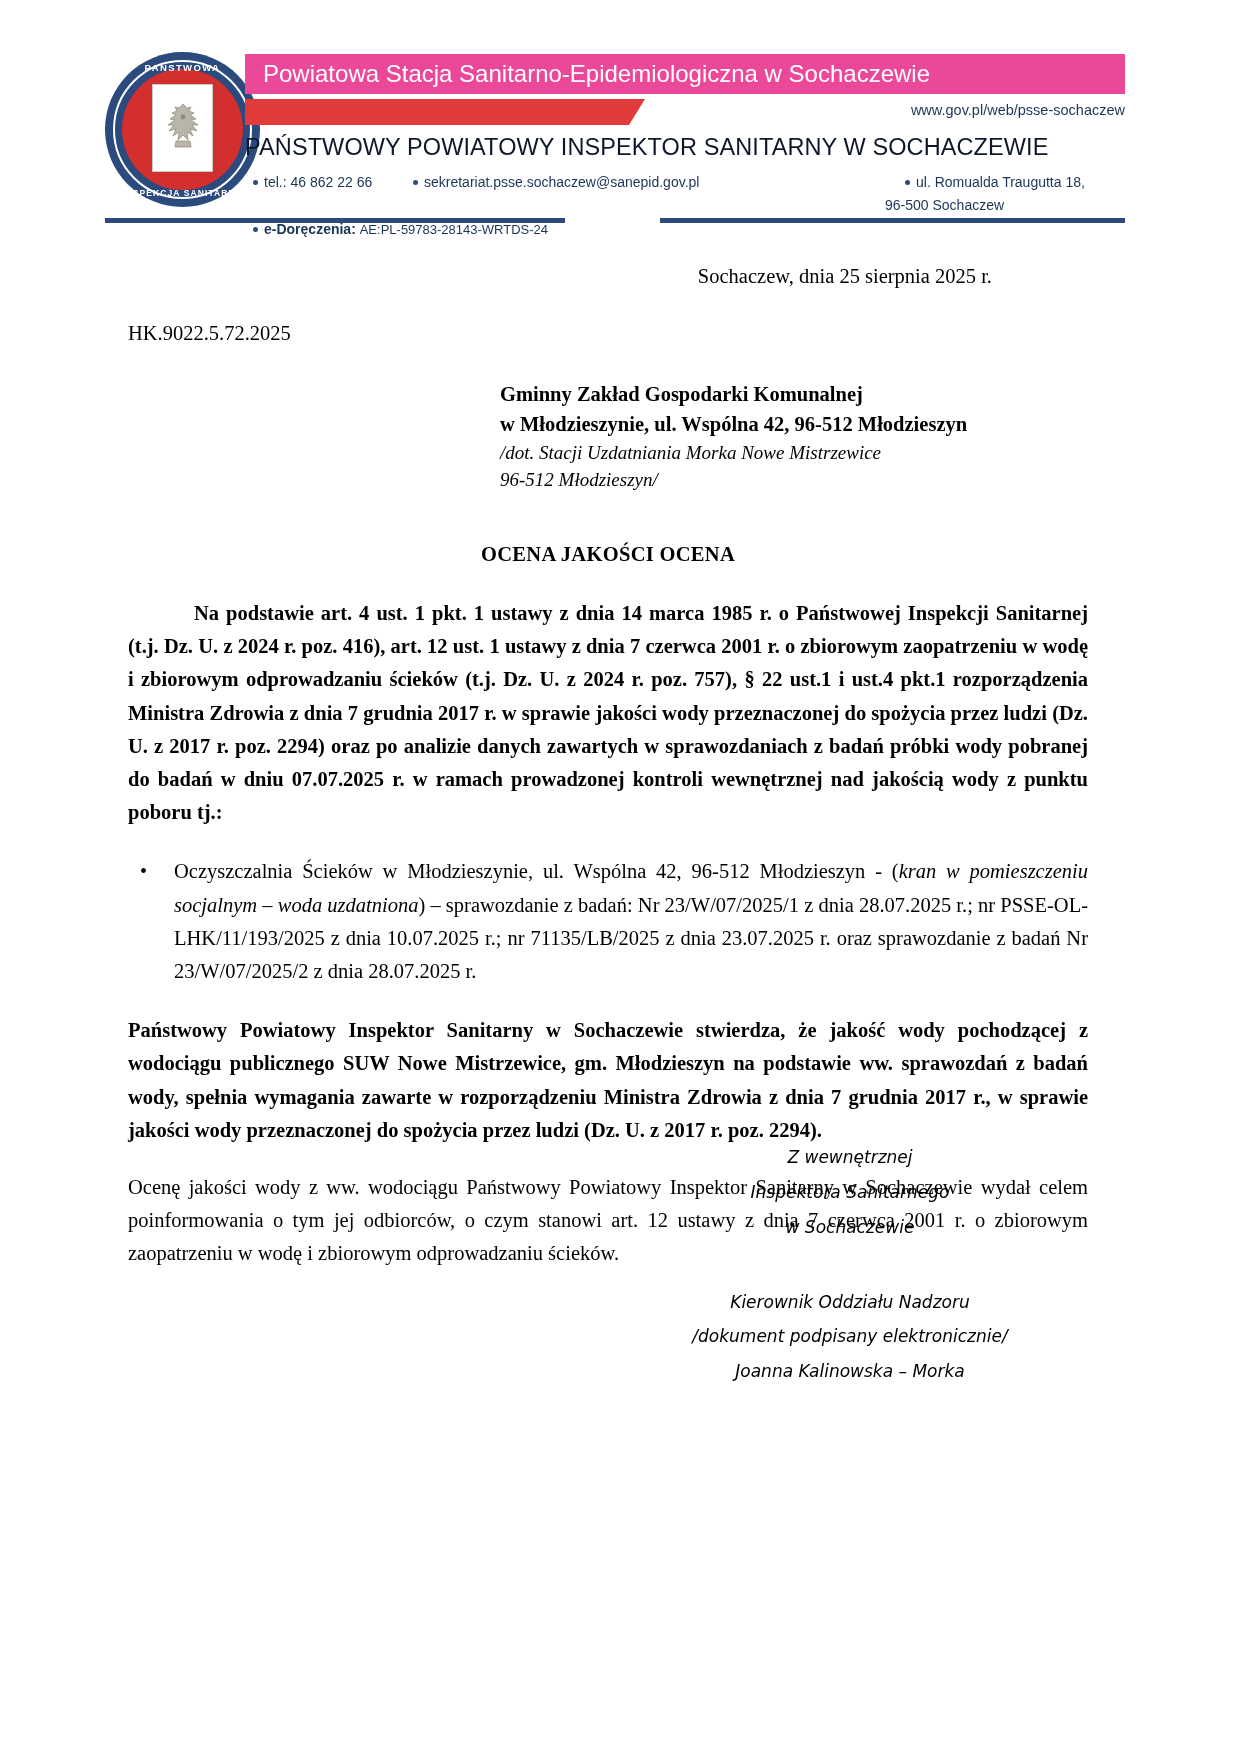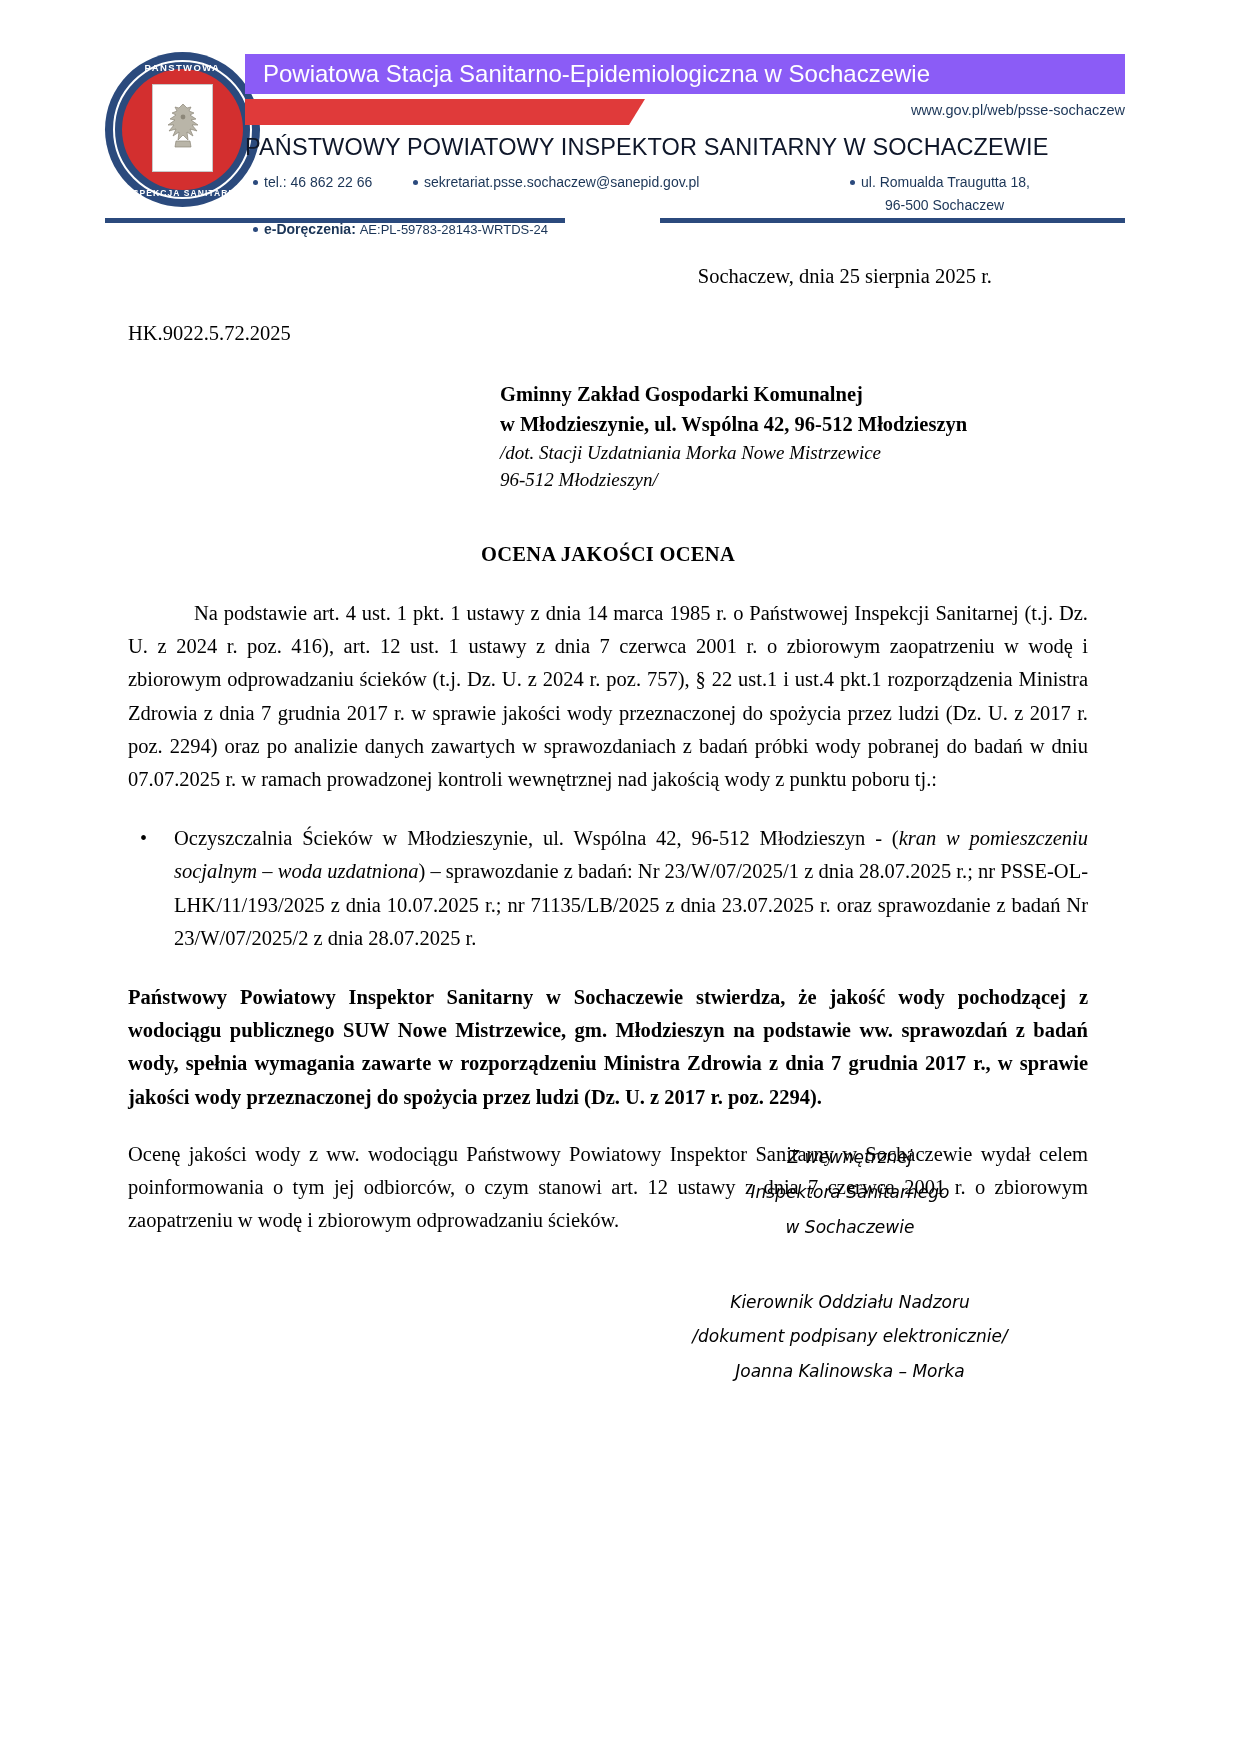--- a/index.html
+++ b/index.html
@@ -86,21 +86,21 @@
   }
   .emblem-text-top { top: 10px; }
   .emblem-text-bottom { bottom: 9px; font-size: 8.5px; letter-spacing: 1.1px; }
 
   .lh-bluebar {
     position: absolute;
     left: 140px;
     top: 8px;
     width: 880px;
     height: 40px;
-    background: #8b5cf6;
+    background: #ec4899;
   }
   .lh-bluebar-text {
     position: absolute;
     left: 18px;
     top: 50%;
     transform: translateY(-50%);
     color: #ffffff;
     font-family: "Liberation Sans", sans-serif;
     font-size: 24px;
     font-weight: 400;
@@ -155,21 +155,21 @@
     display: inline-block;
     width: 5px;
     height: 5px;
     border-radius: 50%;
     background: #2b4a7d;
     vertical-align: 2px;
     margin-right: 6px;
   }
   .ci-tel { left: 0px; }
   .ci-mail { left: 160px; }
-  .ci-addr { left: 597px; }
+  .ci-addr { left: 652px; }
   .ci-addr2 { left: 632px; top: 23px; }
   .ci-edor { left: 0px; top: 47px; }
   .ci-edor b { font-weight: bold; }
   .ci-edor .val { font-size: 13px; }
 
   .lh-bottomline {
     position: absolute;
     left: 0px;
     top: 172px;
     width: 1020px;
@@ -230,20 +230,21 @@
     letter-spacing: 0.3px;
     margin-bottom: 26px;
   }
   p.para {
     margin: 0 0 22px 0;
     text-align: justify;
     text-justify: inter-word;
   }
   p.para.indent {
     text-indent: 66px;
+    font-weight: bold;
   }
   .bullet-block {
     margin: 26px 0 26px 0;
     padding-left: 46px;
     position: relative;
   }
   .bullet-block .bullet-mark {
     position: absolute;
     left: 12px;
     top: 0;

